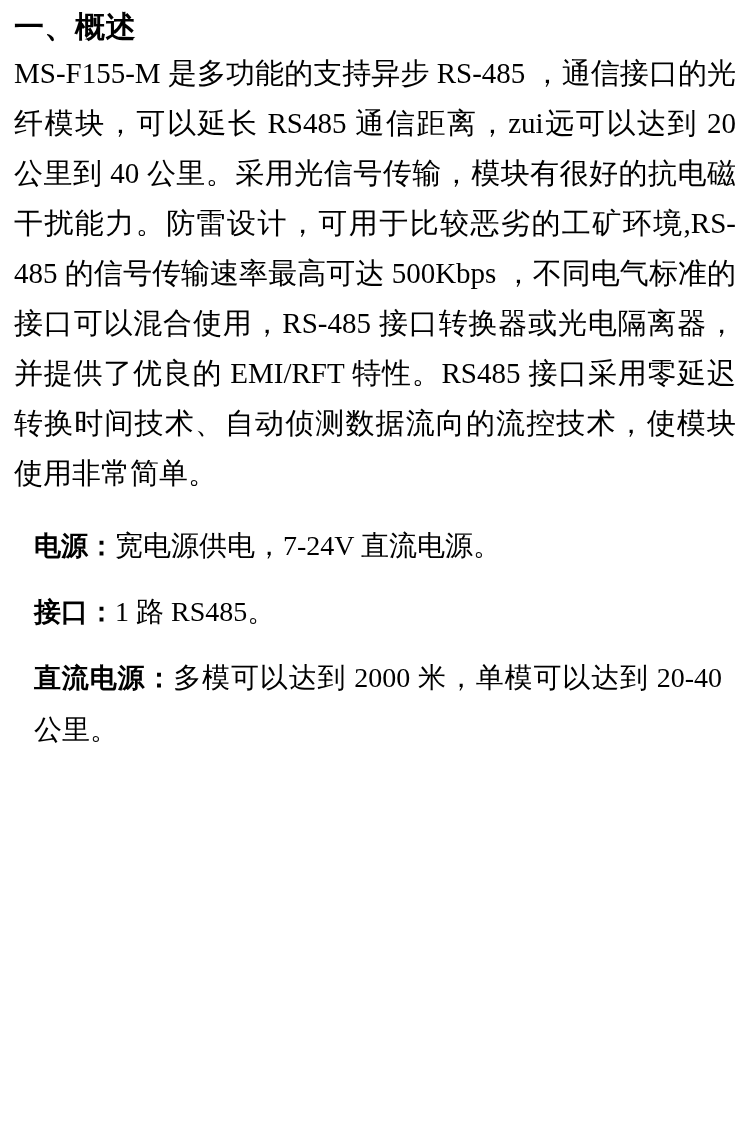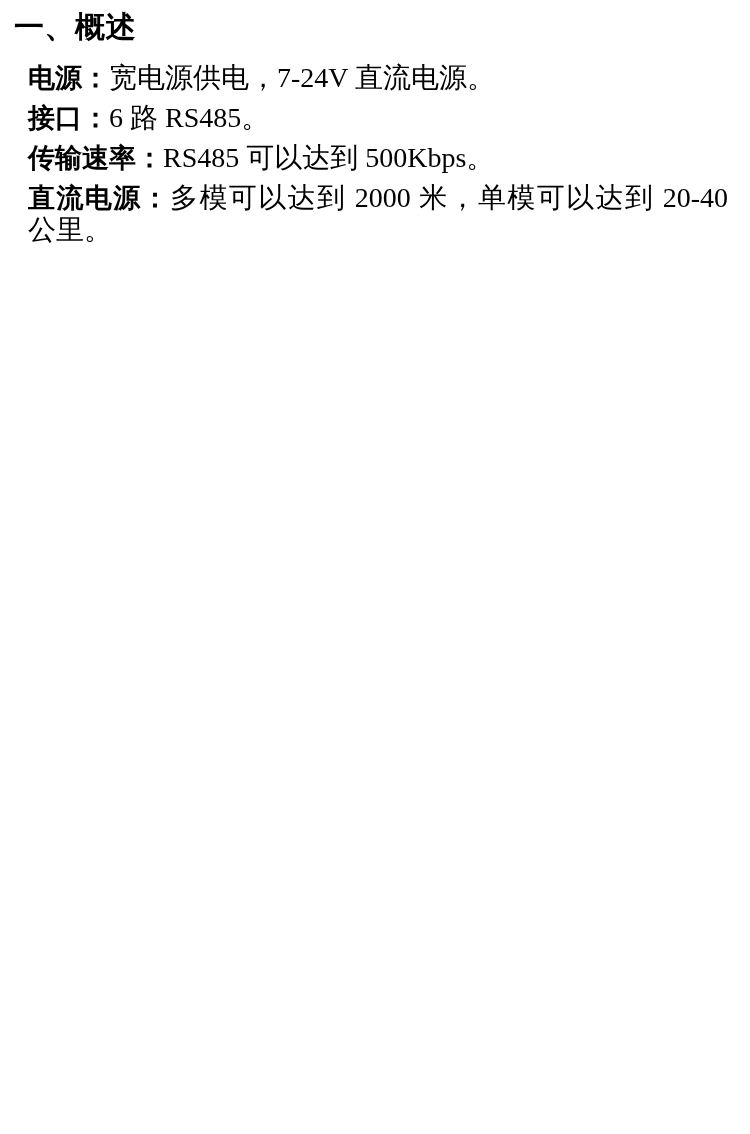--- a/index.html
+++ b/index.html
@@ -37,22 +37,22 @@
     margin: 0 0 2px 0;
     letter-spacing: 0px;
   }
   .spec-list {
     margin: 0;
     padding: 0;
     list-style: none;
   }
   .spec-item {
     font-size: 28px;
-    line-height: 32px;
-    margin: 8px;
+    line-height: 52px;
+    margin: 14px;
     padding-left: 6px;
     text-align: justify;
     text-justify: inter-ideograph;
   }
   .spec-label {
     font-family: "Liberation Sans", "DejaVu Sans", sans-serif;
     font-weight: bold;
     font-size: 27px;
   }
   .spec-value {
@@ -60,32 +60,30 @@
   }
   .gap-small { height: 6px; }
 </style>
 </head>
 <body>
 
 <div class="page">
 
   <h2 class="section-heading">一、概述</h2>
 
+  <p class="body-paragraph">MS-F155-M 是多功能的支持异步 RS-485 ，通信接口的光纤模块，可以延长 RS485 通信距离，zui远可以达到 20 公里到 40 公里。采用光信号传输，模块有很好的抗电磁干扰能力。防雷设计，可用于比较恶劣的工矿环境,RS-485 的信号传输速率最高可达 500Kbps ，不同电气标准的接口可以混合使用，RS-485 接口转换器或光电隔离器，并提供了优良的 EMI/RFT 特性。RS485 接口采用零延迟转换时间技术、自动侦测数据流向的流控技术，使模块使用非常简单。</p>
 
   <div class="gap-small"></div>
 
 
   <ul class="spec-list">
     <li class="spec-item">
       <span class="spec-label">电源</span><span class="spec-label">：</span><span class="spec-value">宽电源供电，7-24V 直流电源。</span>
     </li>
     <li class="spec-item">
-      <span class="spec-label">接口</span><span class="spec-label">：</span><span class="spec-value">6 路 RS485。</span>
-    </li>
-    <li class="spec-item">
-      <span class="spec-label">传输速率</span><span class="spec-label">：</span><span class="spec-value">RS485 可以达到 500Kbps。</span>
+      <span class="spec-label">接口</span><span class="spec-label">：</span><span class="spec-value">1 路 RS485。</span>
     </li>
     <li class="spec-item">
       <span class="spec-label">直流电源</span><span class="spec-label">：</span><span class="spec-value">多模可以达到 2000 米，单模可以达到 20-40 公里。</span>
     </li>
   </ul>
 
 </div>
 
 </body></html>

